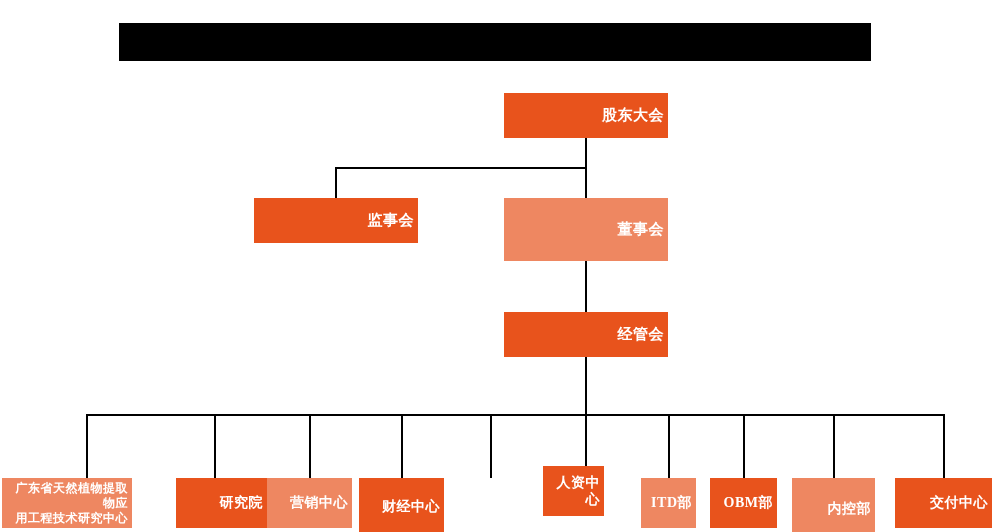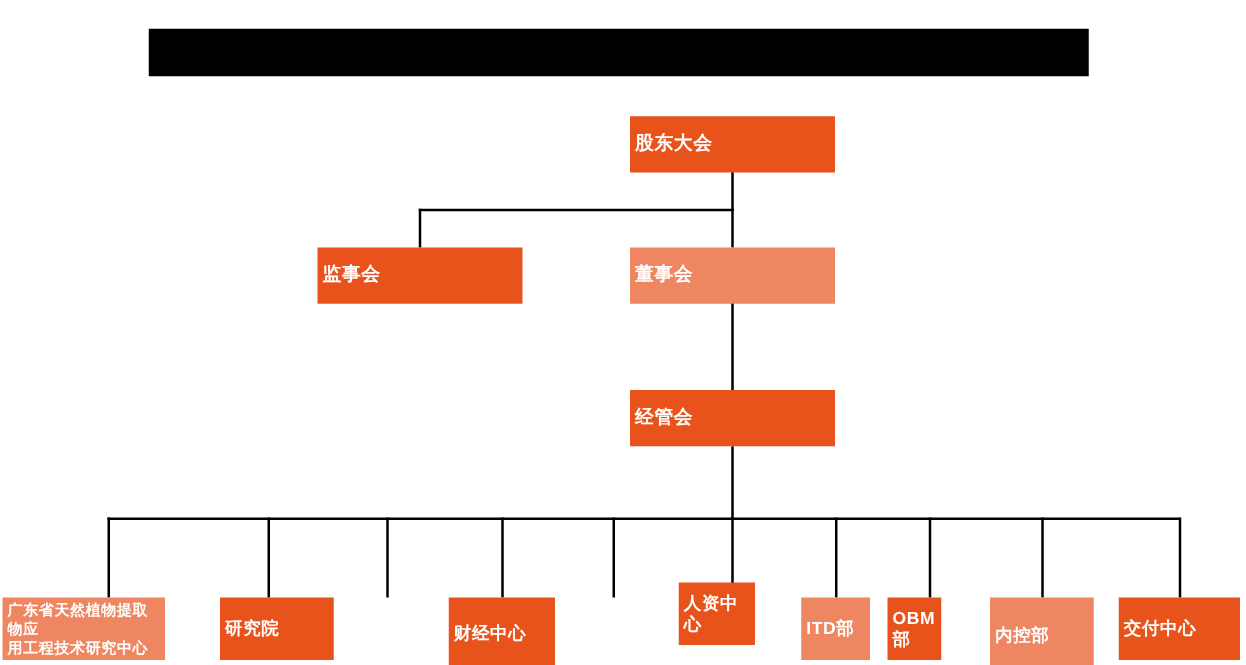--- a/index.html
+++ b/index.html
@@ -26,25 +26,26 @@
     width: 752px;
     height: 38px;
     background: #000000;
   }
   .node {
     position: absolute;
     box-sizing: border-box;
     display: flex;
     align-items: center;
     justify-content: center;
-    text-align: left;
+    text-align: right;
     color: #ffffff;
     line-height: 1.25;
     letter-spacing: 0.5px;
     font-weight: 600;
+    font-family: Liberation Serif, serif;
   }
   .node.dark   { background: #E8531C; }
   .node.light  { background: #EE8761; }
 
   .node-label {
     display: block;
     width: 100%;
     padding: 0 4px;
     box-sizing: border-box;
     white-space: pre-line;
@@ -88,45 +89,48 @@
   <div class="connector v-line" style="left:833px; top:414px; height:64px;"></div>
   <div class="connector v-line" style="left:943px; top:414px; height:64px;"></div>
 
   <div class="node dark" style="left:504px; top:93px; width:164px; height:45px; font-size:15px;">
     <span class="node-label">股东大会</span>
   </div>
 
   <div class="node dark" style="left:254px; top:198px; width:164px; height:45px; font-size:15px;">
     <span class="node-label">监事会</span>
   </div>
-  <div class="node light" style="left:504px; top:198px; width:164px; height:45px; font-size:15px;">
+  <div class="node light" style="left:504px; top:198px; width:164px; height:63px; font-size:15px;">
     <span class="node-label">董事会</span>
   </div>
 
   <div class="node dark" style="left:504px; top:312px; width:164px; height:45px; font-size:15px;">
     <span class="node-label">经管会</span>
   </div>
 
   <div class="node light" style="left:2px; top:478px; width:130px; height:50px; font-size:12px;">
     <span class="node-label">广东省天然植物提取物应
 用工程技术研究中心</span>
   </div>
   <div class="node dark" style="left:176px; top:478px; width:91px; height:50px; font-size:14px;">
     <span class="node-label">研究院</span>
   </div>
+  <div class="node light" style="left:267px; top:478px; width:85px; height:50px; font-size:14px;">
+    <span class="node-label">营销中心</span>
+  </div>
   <div class="node dark" style="left:359px; top:478px; width:85px; height:58px; font-size:14px;">
     <span class="node-label">财经中心</span>
   </div>
   <div class="node dark" style="left:543px; top:466px; width:61px; height:50px; font-size:14px;">
     <span class="node-label">人资中心</span>
   </div>
   <div class="node light" style="left:641px; top:478px; width:55px; height:50px; font-size:14px;">
     <span class="node-label">ITD部</span>
   </div>
-  <div class="node dark" style="left:710px; top:478px; width:43px; height:50px; font-size:14px;">
+  <div class="node dark" style="left:710px; top:478px; width:67px; height:50px; font-size:14px;">
     <span class="node-label">OBM部</span>
   </div>
   <div class="node light" style="left:792px; top:478px; width:83px; height:62px; font-size:14px;">
     <span class="node-label">内控部</span>
   </div>
   <div class="node dark" style="left:895px; top:478px; width:97px; height:50px; font-size:14px;">
     <span class="node-label">交付中心</span>
   </div>
 
 </div>

